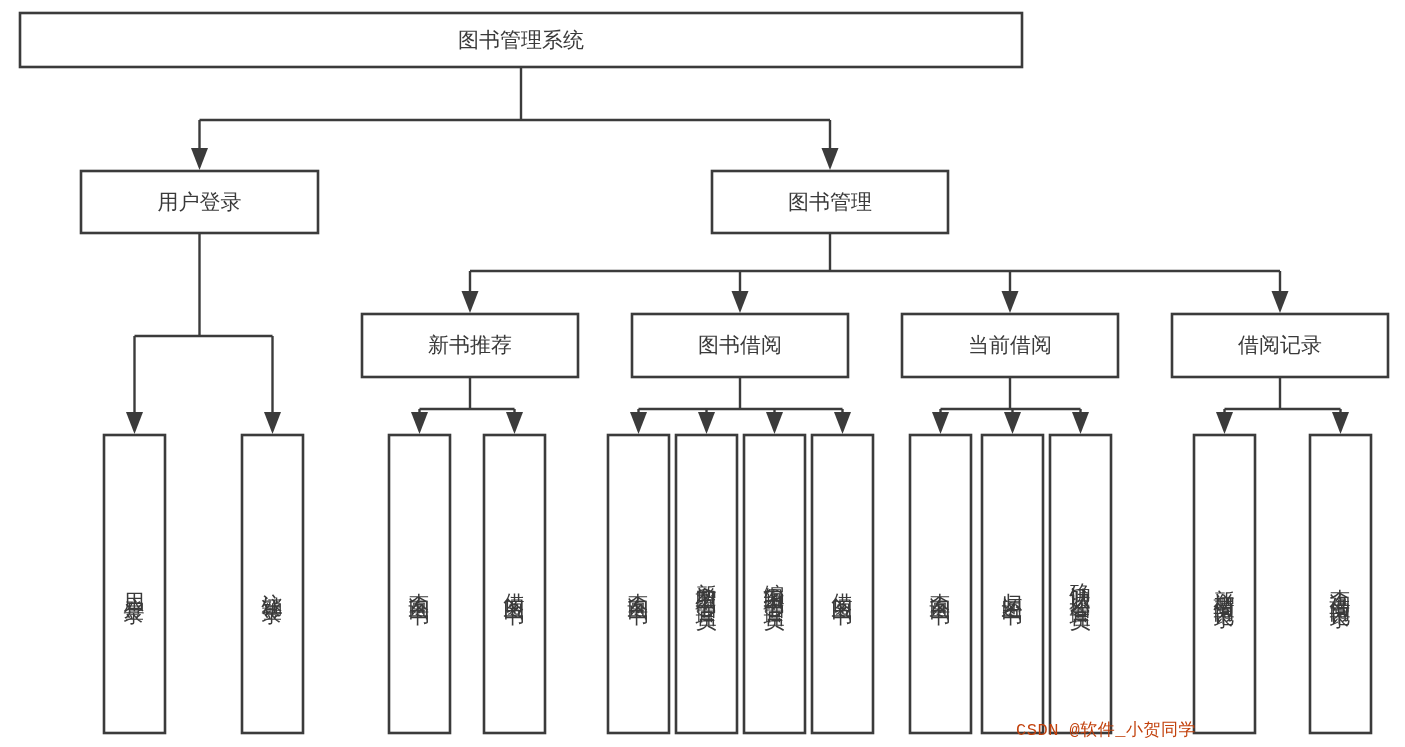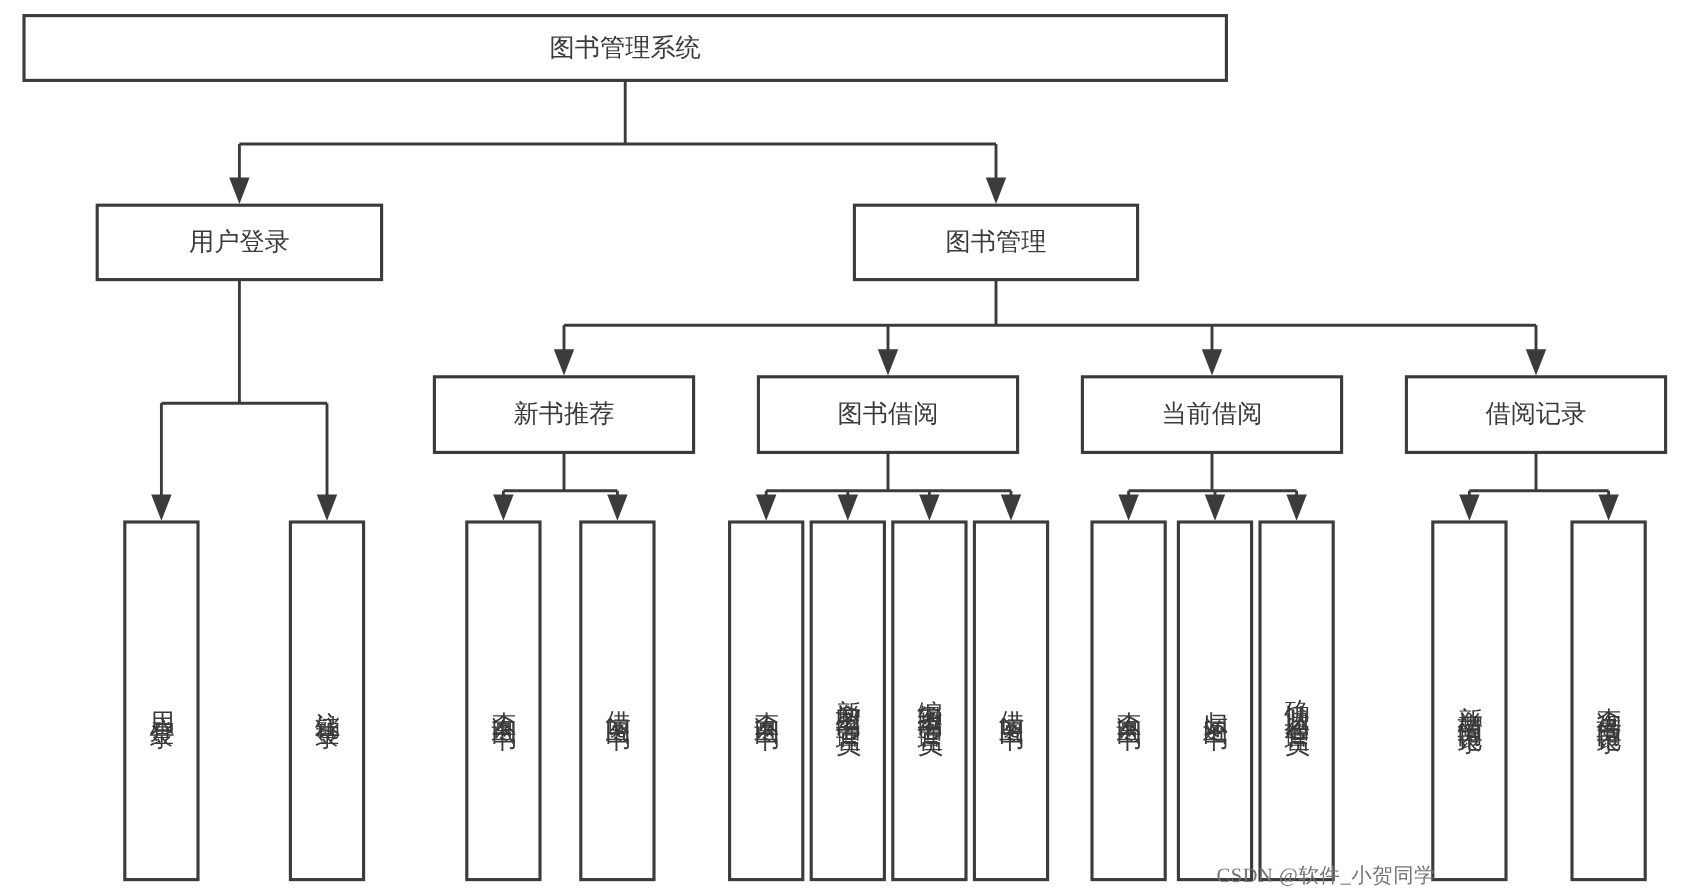--- a/index.html
+++ b/index.html
@@ -63,23 +63,23 @@
     font-size: 21px;
     line-height: 1;
     letter-spacing: 4px;
     color: #3a3a3a;
     white-space: nowrap;
   }
   .watermark {
     position: absolute;
     right: 8px;
     bottom: 6px;
-    font-family: Liberation Serif, serif;
+    font-family: Liberation Mono, monospace;
     font-size: 17px;
-    color: #737373;
+    color: #c2410c;
     letter-spacing: 0.5px;
     white-space: nowrap;
     text-align: center;
   }
 </style>
 </head>
 <body>
 
 <div id="diagram-root">
 

